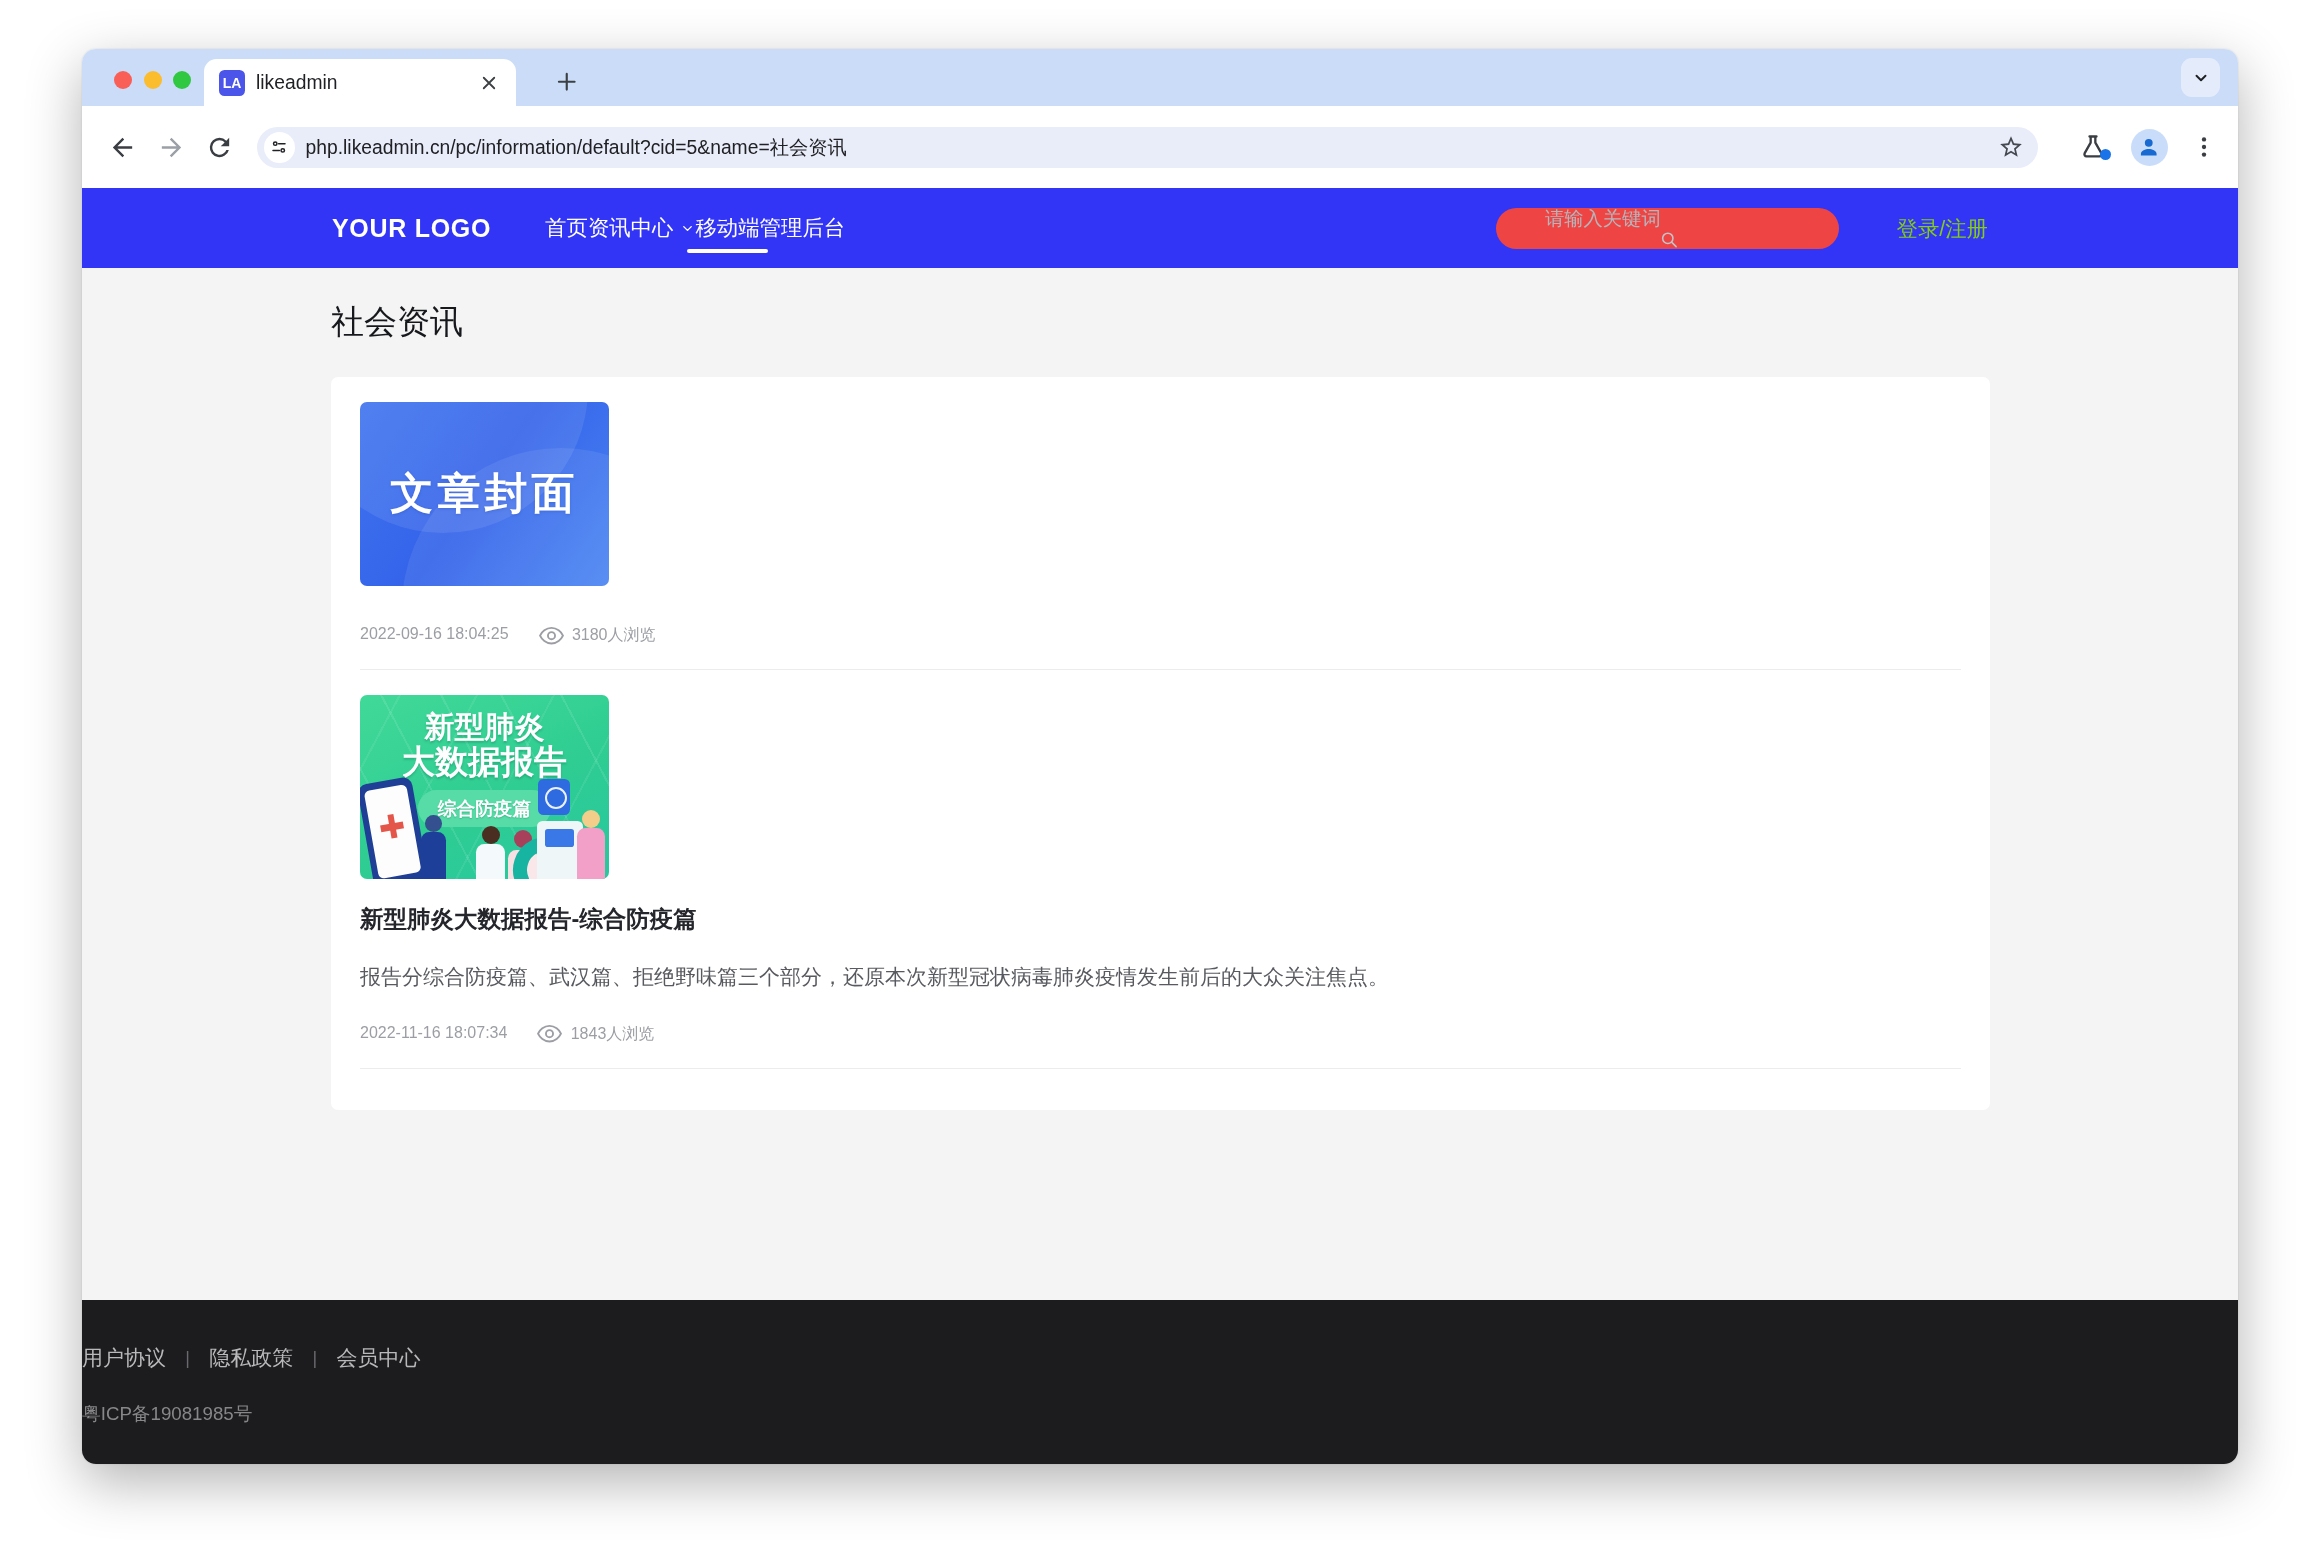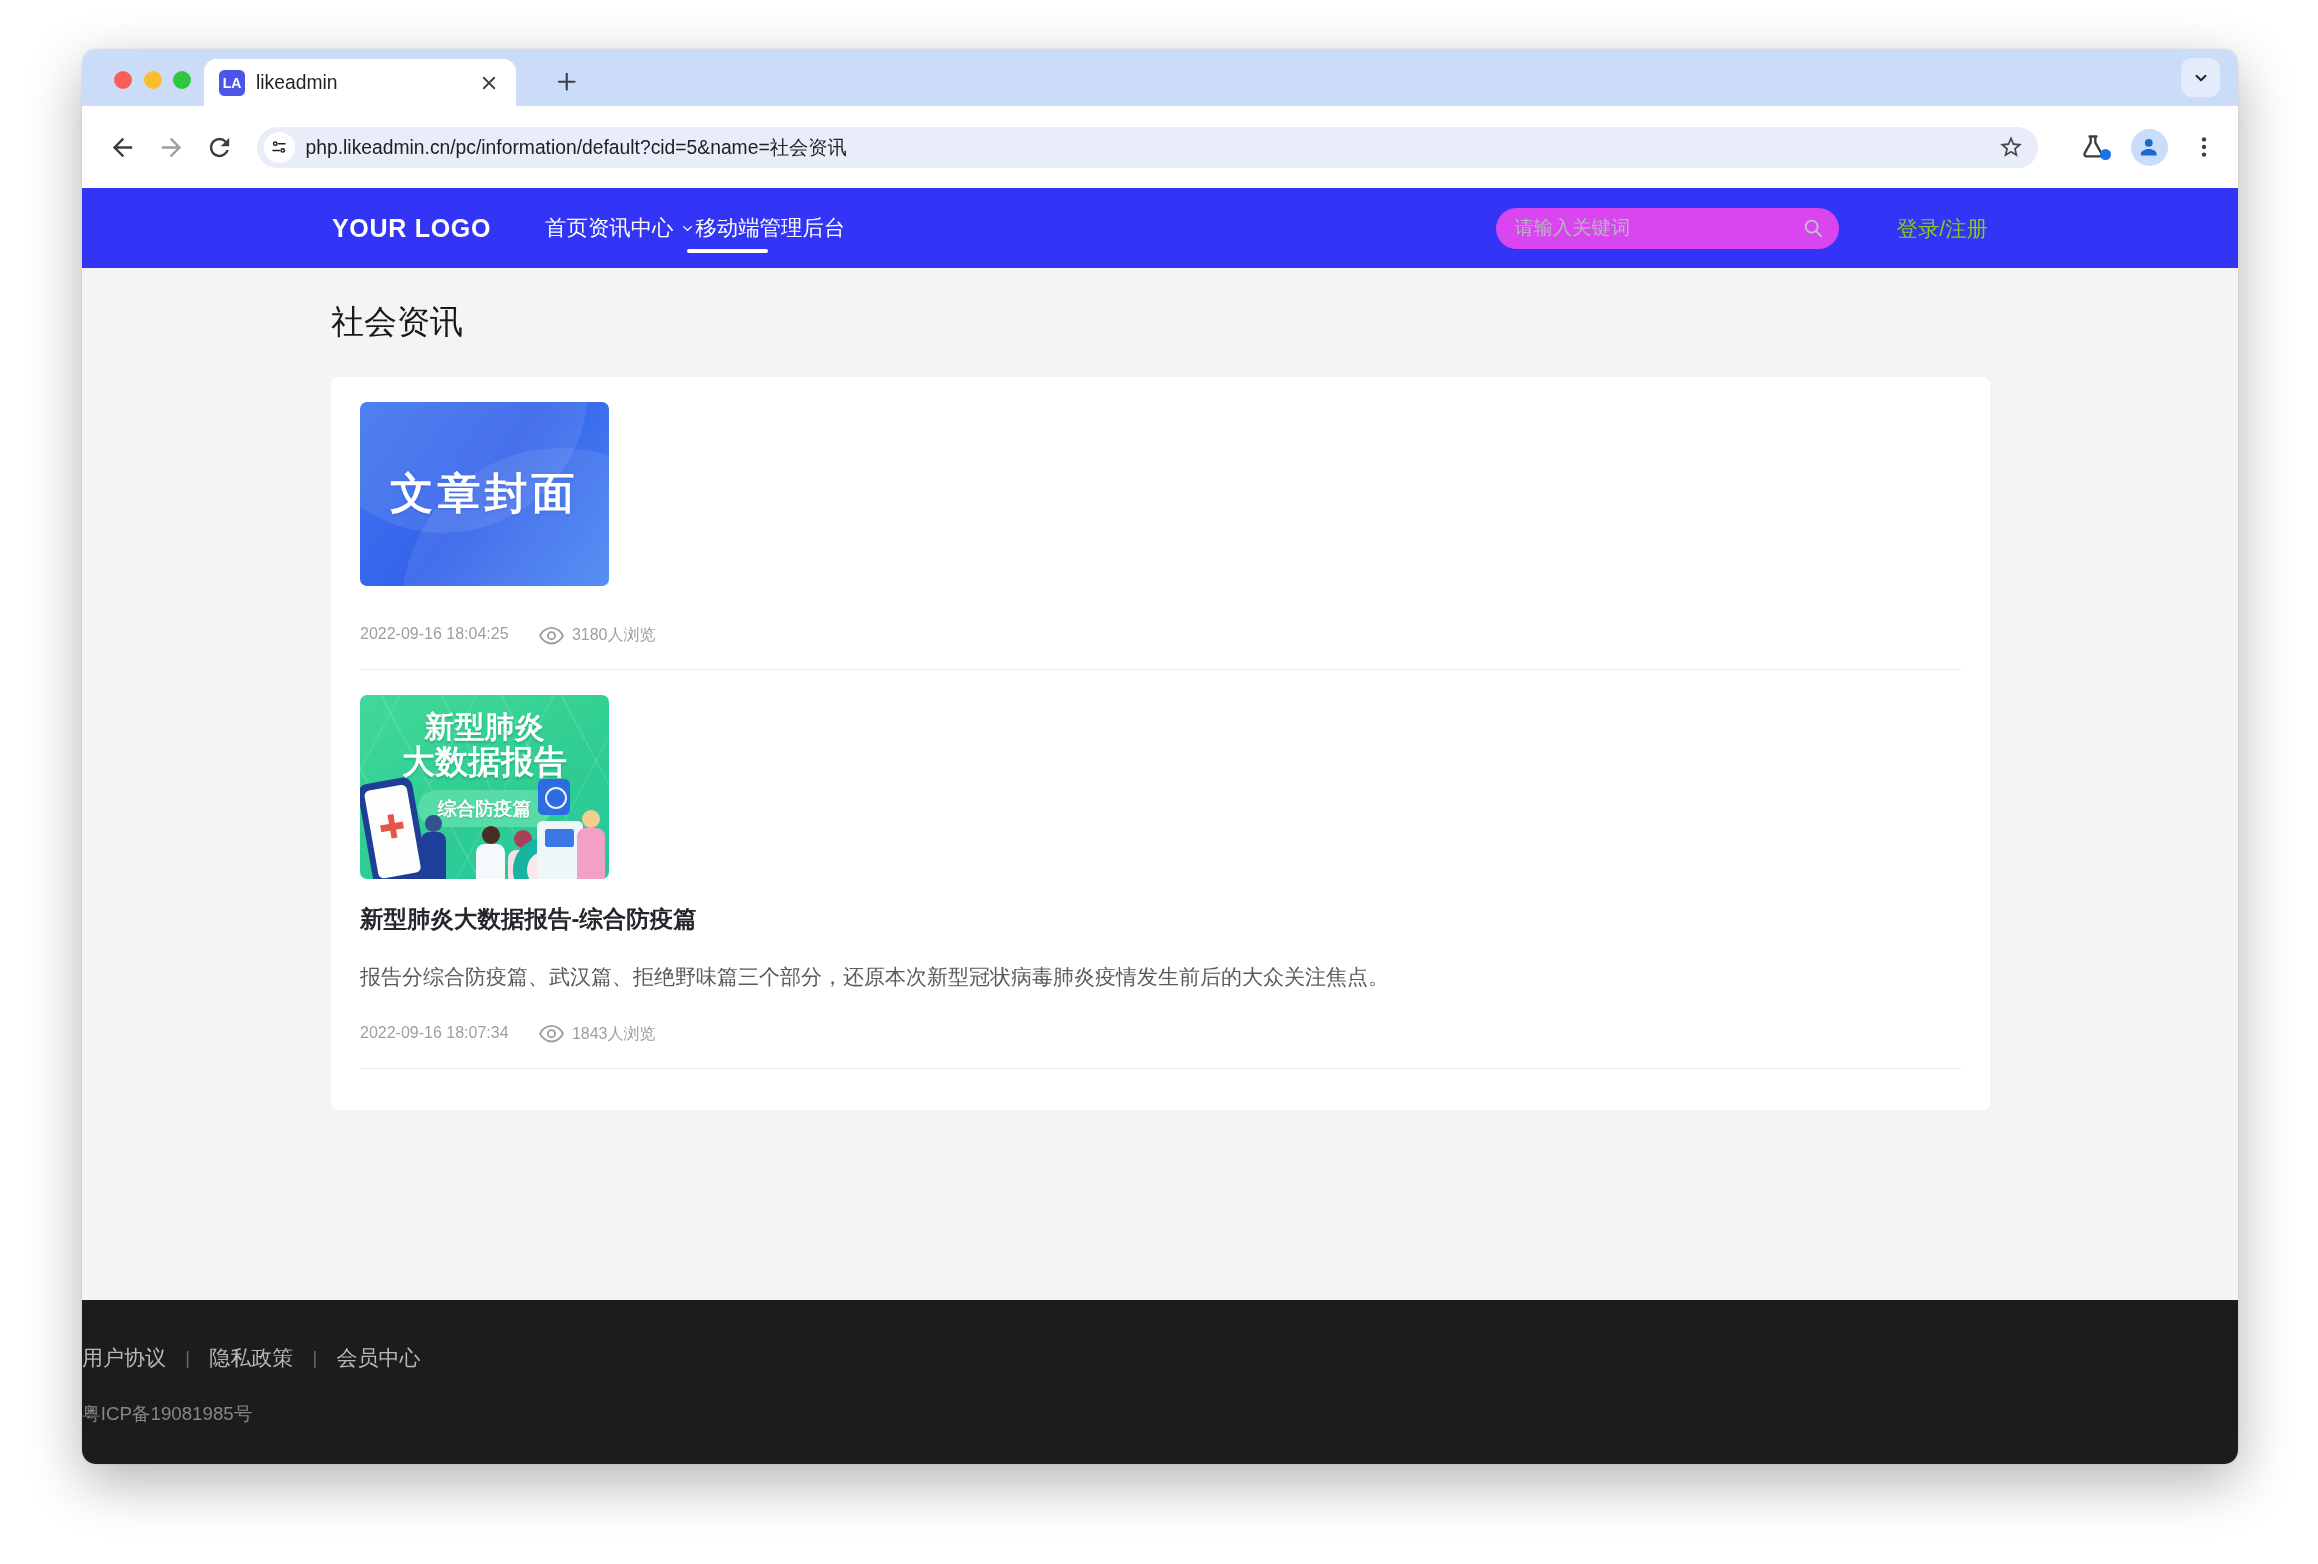--- a/index.html
+++ b/index.html
@@ -37,21 +37,21 @@
   .avatar { width:37px; height:37px; border-radius:50%; background:#c9ddfb; display:flex; align-items:center; justify-content:center; }
   .flaskdot { position:absolute; right:-4.1px; bottom:1.4px; width:11px; height:11px; border-radius:50%; background:#1a73e8; }
 
   
   .siteheader { height:80px; background:#3235f5; display:flex; align-items:center; padding:0 250px; flex:none; color:#fff; }
   .logo { font-size:25px; font-weight:bold; letter-spacing:0.7px; white-space:nowrap; }
   .mainnav { display:flex; align-items:center; margin-left:54px; }
   .navitem { font-size:21.4px; color:#fff; display:flex; align-items:center; gap:7px; position:relative; height:80px; line-height:80px; white-space:nowrap; cursor:default; }
   .navitem .ul { position:absolute; left:-8.3px; right:-8.3px; bottom:15px; height:4.1px; background:#fff; border-radius:2.1px; }
   .spacer { flex:1; }
-  .searchbox { width:343px; height:41px; background:#d946ef; border-radius:21px; display:flex; align-items:center; padding:0 15px 0 18px; margin-right:57px; }
+  .searchbox { width:343px; height:41px; background:#ef4444; border-radius:21px; display:flex; align-items:center; padding:0 15px 0 18px; margin-right:57px;flex-direction:column; }
   .searchbox input { border:none; outline:none; background:transparent; flex:1; font-size:19.3px; color:#333; font-family:inherit; }
   .searchbox input::placeholder { color:#b4b6bb; }
   .auth { font-size:21.4px; color:#84cc16; white-space:nowrap; }
 
   
   .main { flex:1; background:#f4f4f5; padding:32px 248px 0 249px; overflow:hidden; }
   .pagetitle { font-size:33px; font-weight:500; color:#17181b; }
   .card { margin-top:32px; background:#ffffff; border-radius:7px; padding-bottom:41px; }
   .row { display:flex; margin:0 29px; padding:25px 0 23px; border-bottom:1.4px solid #ececee;flex-direction:column; }
   .thumb { width:249px; height:184px; border-radius:7px; flex:none; margin-right:22px; position:relative; overflow:hidden; }
@@ -267,21 +267,21 @@
           <div class="t2woman"></div>
           <div class="t2watch"></div>
           <div class="t2fp"></div>
           <div class="t2machine"></div>
           <div class="t2personr"></div>
         </div>
         <div class="rowtext">
           <div class="arttitle">新型肺炎大数据报告-综合防疫篇</div>
           <div class="artdesc">报告分综合防疫篇、武汉篇、拒绝野味篇三个部分，还原本次新型冠状病毒肺炎疫情发生前后的大众关注焦点。</div>
           <div class="metarow">
-            <span>2022-09-16 18:07:34</span>
+            <span>2022-11-16 18:07:34</span>
             <span class="views">
               <svg width="25" height="19.3" viewBox="0 0 24 18">
                 <path d="M12 1.5C6.8 1.5 2.6 5.4 1 9c1.6 3.6 5.8 7.5 11 7.5S21.4 12.6 23 9c-1.6-3.6-5.8-7.5-11-7.5z" fill="none" stroke="#9c9ea3" stroke-width="1.8"></path>
                 <circle cx="12" cy="9" r="3.4" fill="none" stroke="#9c9ea3" stroke-width="1.8"></circle>
               </svg>
               <span>1843人浏览</span>
             </span>
           </div>
         </div>
       </div>

